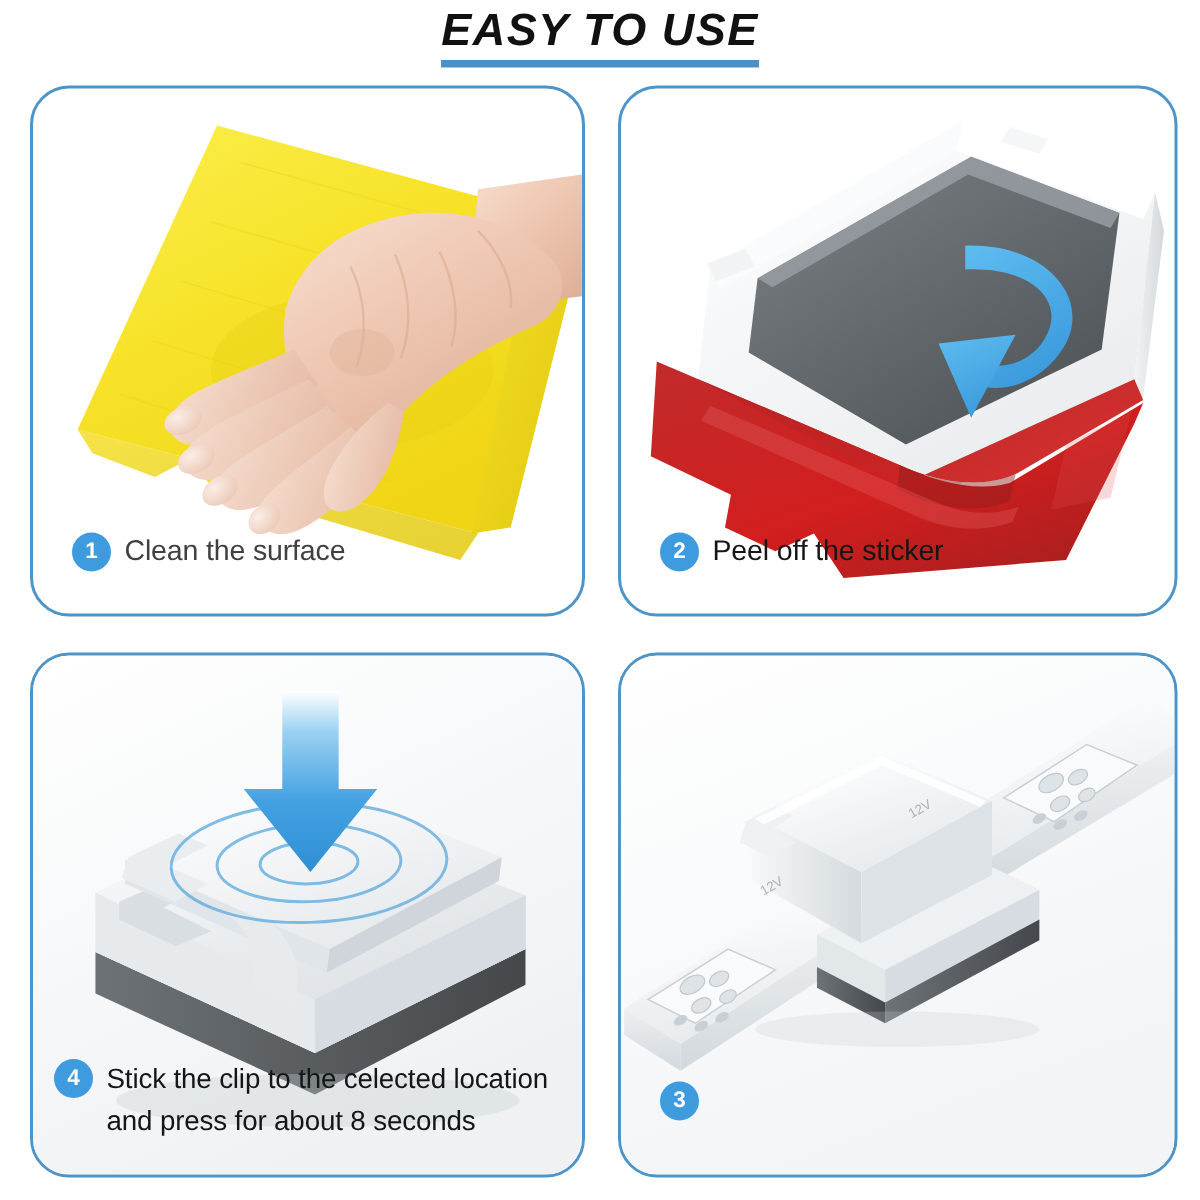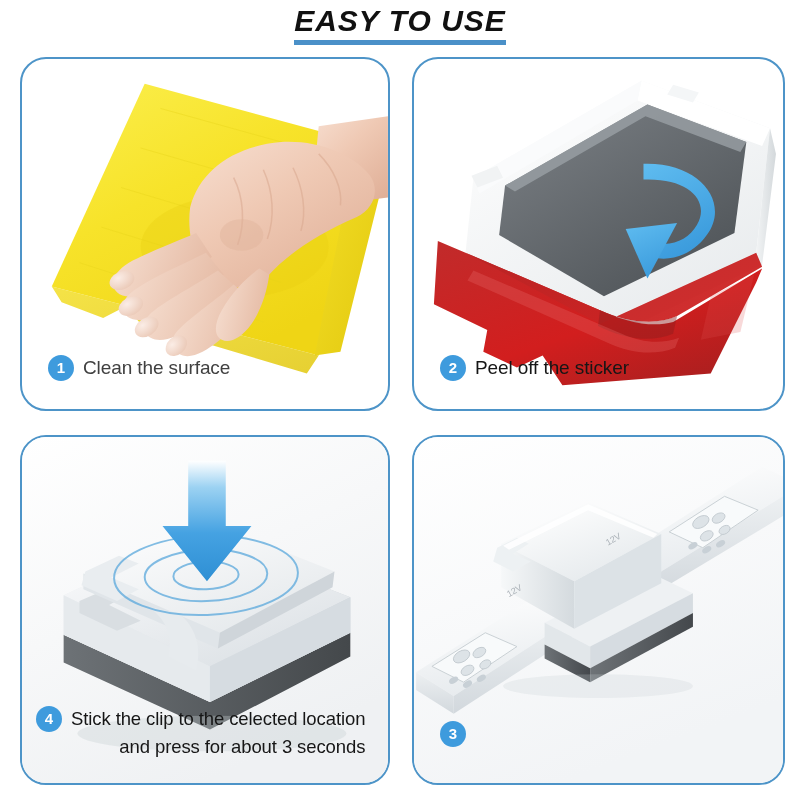--- a/index.html
+++ b/index.html
@@ -342,23 +342,23 @@
           <ellipse cx="186" cy="140" rx="33" ry="14" transform="rotate(-2 186 140)"></ellipse>
         </g>
 
         <path d="M168,24 L206,24 L206,90 L232,90 L187,146 L142,90 L168,90 Z" fill="url(#arrowG4)"></path>
 
         <ellipse cx="192" cy="300" rx="136" ry="18" fill="#C7CDD2" opacity="0.35"></ellipse>
       </svg>
     </div>
     <div class="caption">
       <div class="badge" style="background: rgb(62, 155, 221); color: rgb(255, 255, 255);">4</div>
-      <div class="caption-text" style="color: rgb(22, 22, 22); text-align: right;">
+      <div class="caption-text" style="color: rgb(22, 22, 22);">
         <span>Stick the clip to the celected location</span><br>
-        <span>and press for about 3 seconds</span>
+        <span>and press for about 8 seconds</span>
       </div>
     </div>
   </div>
 
   <div class="panel" id="panel-3" style="border-color: rgb(77, 148, 200);">
     <div class="panel-art">
       <svg viewBox="0 0 373 350" preserveAspectRatio="xMidYMid meet">
         <defs>
           <linearGradient id="bgG3" x1="0" y1="0" x2="0.4" y2="1">
             <stop offset="0%" stop-color="#FFFFFF"></stop>

